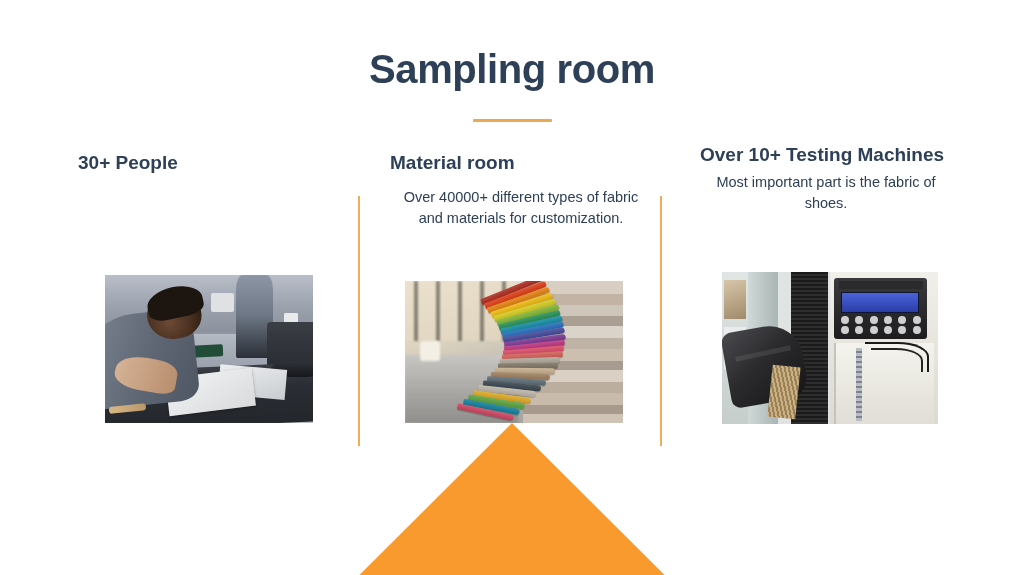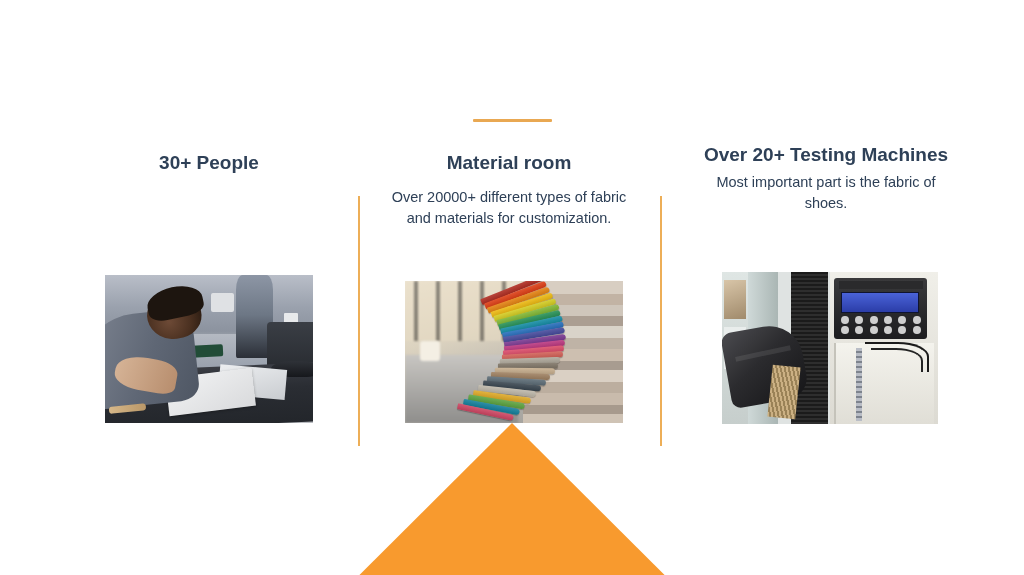--- a/index.html
+++ b/index.html
@@ -40,28 +40,27 @@
     position:absolute;
     width:2px;
     background:#edae57;
   }
   #divider-left  { left:358px; top:196px; height:250px; }
   #divider-right { left:660px; top:196px; height:250px; }
 
   
   .column { position:absolute; }
   #col-people   { left:78px;  top:150px; width:262px; }
-  #col-material { left:378px; top:150px; width:262px; }
+  #col-material { left:390px; top:150px; width:262px; }
   #col-testing  { left:700px; top:142px; width:252px; }
 
   .col-heading {
     font-size:19px;
     font-weight:bold;
     color:#2e4057;
-    text-align:center;
     line-height:1.35;
   }
   .col-body {
     margin-top:11px;
     font-size:14.5px;
     color:#2e4057;
     text-align:center;
     line-height:1.45;
   }
   #col-testing .col-body { margin-top:4px; }
@@ -291,36 +290,39 @@
     width:1024px; height:152px;
     clip-path:polygon(50% 0%, 64.9% 100%, 35.1% 100%);
     background:#f89a2e;
   }
 </style>
 </head>
 <body>
 
 <div id="slide">
 
+  <div id="title-block">
+    <div id="slide-title">Sampling room</div>
+  </div>
   <div id="title-rule"></div>
 
   <div class="divider" id="divider-left"></div>
   <div class="divider" id="divider-right"></div>
 
   <div class="column" id="col-people">
     <div class="col-heading">30+ People</div>
   </div>
 
   <div class="column" id="col-material">
     <div class="col-heading">Material room</div>
-    <div class="col-body">Over 20000+ different types of fabric and materials for customization.</div>
+    <div class="col-body">Over 40000+ different types of fabric and materials for customization.</div>
   </div>
 
   <div class="column" id="col-testing">
-    <div class="col-heading">Over 20+ Testing Machines</div>
+    <div class="col-heading">Over 10+ Testing Machines</div>
     <div class="col-body">Most important part is the fabric of shoes.</div>
   </div>
 
   <div class="photo" id="photo-sampling">
     <div class="photo-inner">
       <div class="p1-bg"></div>
       <div class="p1-floor"></div>
       <div class="p1-bin"></div>
       <div class="p1-bin2"></div>
       <div class="p1-person2"></div>

